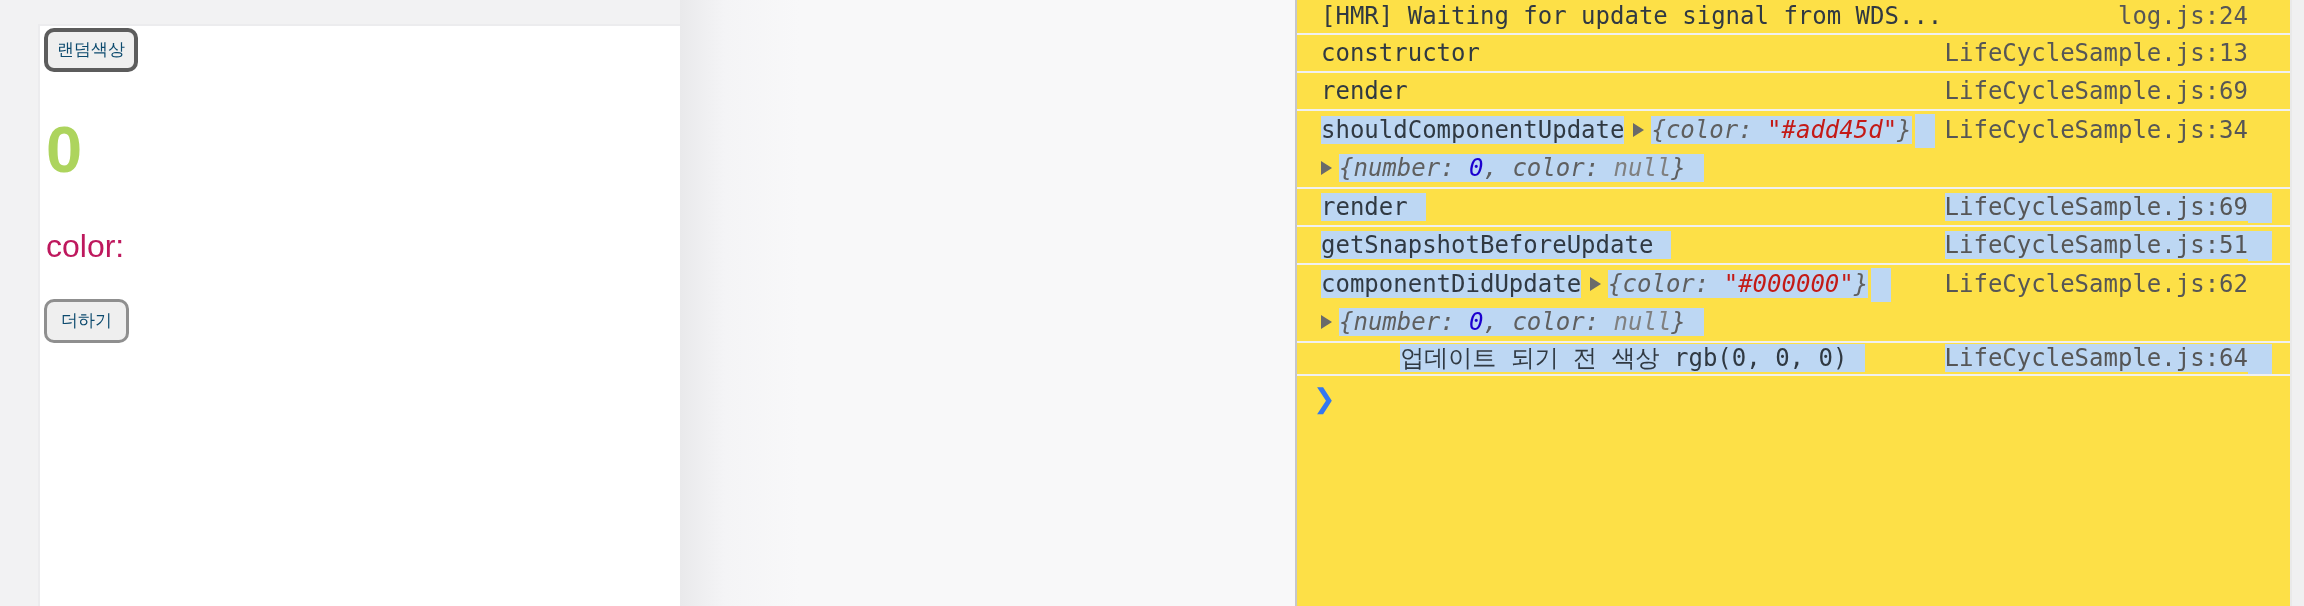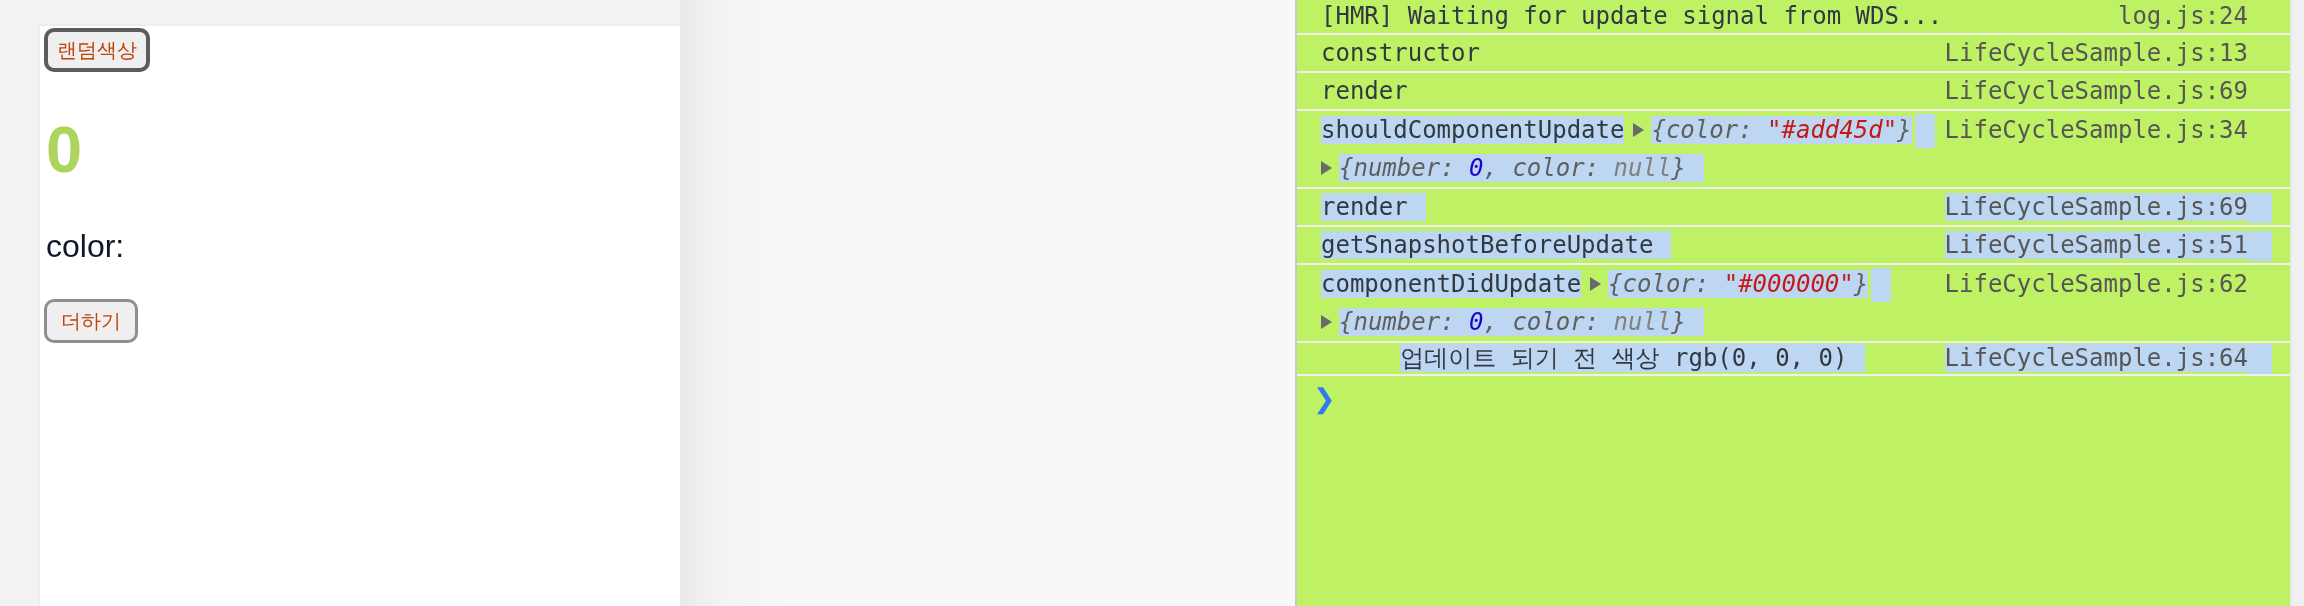--- a/index.html
+++ b/index.html
@@ -6,30 +6,30 @@
   body{width:2304px;height:606px;overflow:hidden;position:relative;
        font-family:"Liberation Sans",sans-serif;background:#f2f2f3;}
 
   
   .backdrop{position:absolute;inset:0;background:#f2f2f3;}
   .gutter{position:absolute;left:680px;top:0;width:617px;height:606px;
           background:linear-gradient(to right,#e9e9eb 0px,#f4f4f6 45px,#f8f8f9 120px,#f8f8f9 100%);}
   .page-panel{position:absolute;left:38px;top:24px;width:642px;height:582px;
               background:#ffffff;border-top:2px solid #ececee;border-left:2px solid #ececee;
               box-sizing:border-box;padding:0 0 0 4px;}
-  .btn{display:inline-block;background:#efefef;color:#c2410c;
-       font-family:"Liberation Sans",sans-serif;font-size:20px;line-height:30px;cursor:pointer;}
+  .btn{display:inline-block;background:#efefef;color:#0c4a6e;
+       font-family:"Liberation Sans",sans-serif;font-size:17px;line-height:30px;cursor:pointer;}
   .btn-random{border:4px solid #5c5c5c;border-radius:10px;padding:3px 9px;margin:2px 0 0 0;}
   .btn-add{border:3px solid #8f8f8f;border-radius:10px;padding:4px 14px;}
   .counter{font-size:65px;line-height:72px;font-weight:bold;margin:42px 0 42px 2px;color:#add45d;}
-  .color-label{font-size:32px;line-height:37px;margin:42px 0 34px 2px;color:#0f172a;}
+  .color-label{font-size:32px;line-height:37px;margin:42px 0 34px 2px;color:#be185d;}
 
   
   .console{position:absolute;left:1295px;top:0;width:1009px;height:606px;box-sizing:border-box;
-           background:#bef264;border-left:2px solid #c7c7cb;
+           background:#fde047;border-left:2px solid #c7c7cb;
            font-family:"DejaVu Sans Mono","Liberation Mono",monospace;font-size:24px;color:#303942;}
   .crow{display:flex;align-items:flex-start;border-bottom:2px solid #f0f0f0;
         padding:0 56px 0 24px;box-sizing:border-box;}
   .crow .msg{flex:1;line-height:36px;white-space:nowrap;}
   .crow .loc{line-height:36px;white-space:nowrap;text-align:right;}
   .r-top .msg,.r-top .loc{line-height:33px;}
   .r-short .msg,.r-short .loc{line-height:30px;text-align:center;}
   .r-two .msg .mline{line-height:38px;}
   .r-two .loc{line-height:38px;}
   .loc a{color:#565656;text-underline-offset:3px;cursor:pointer;}

